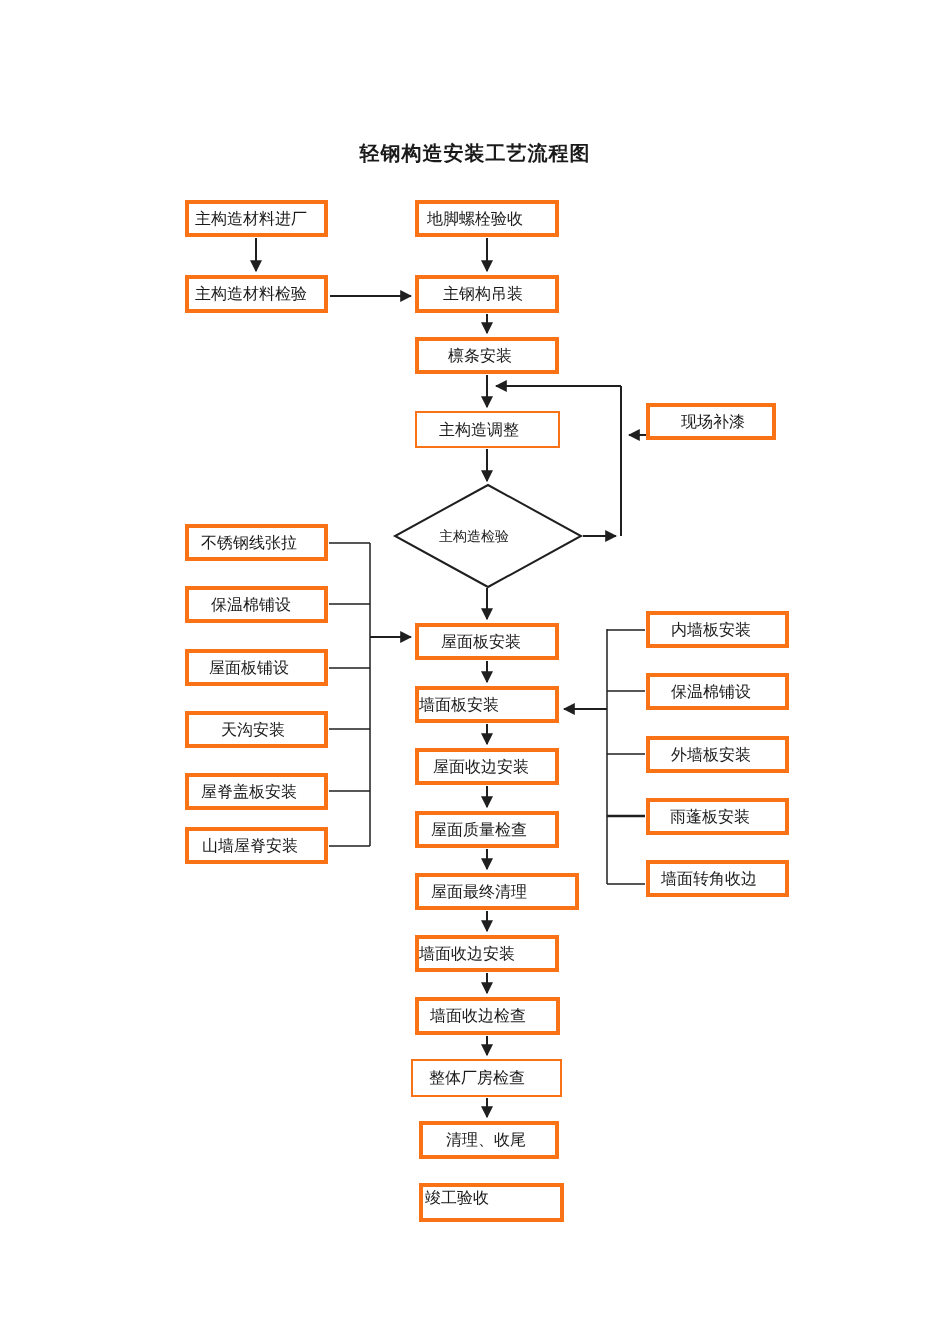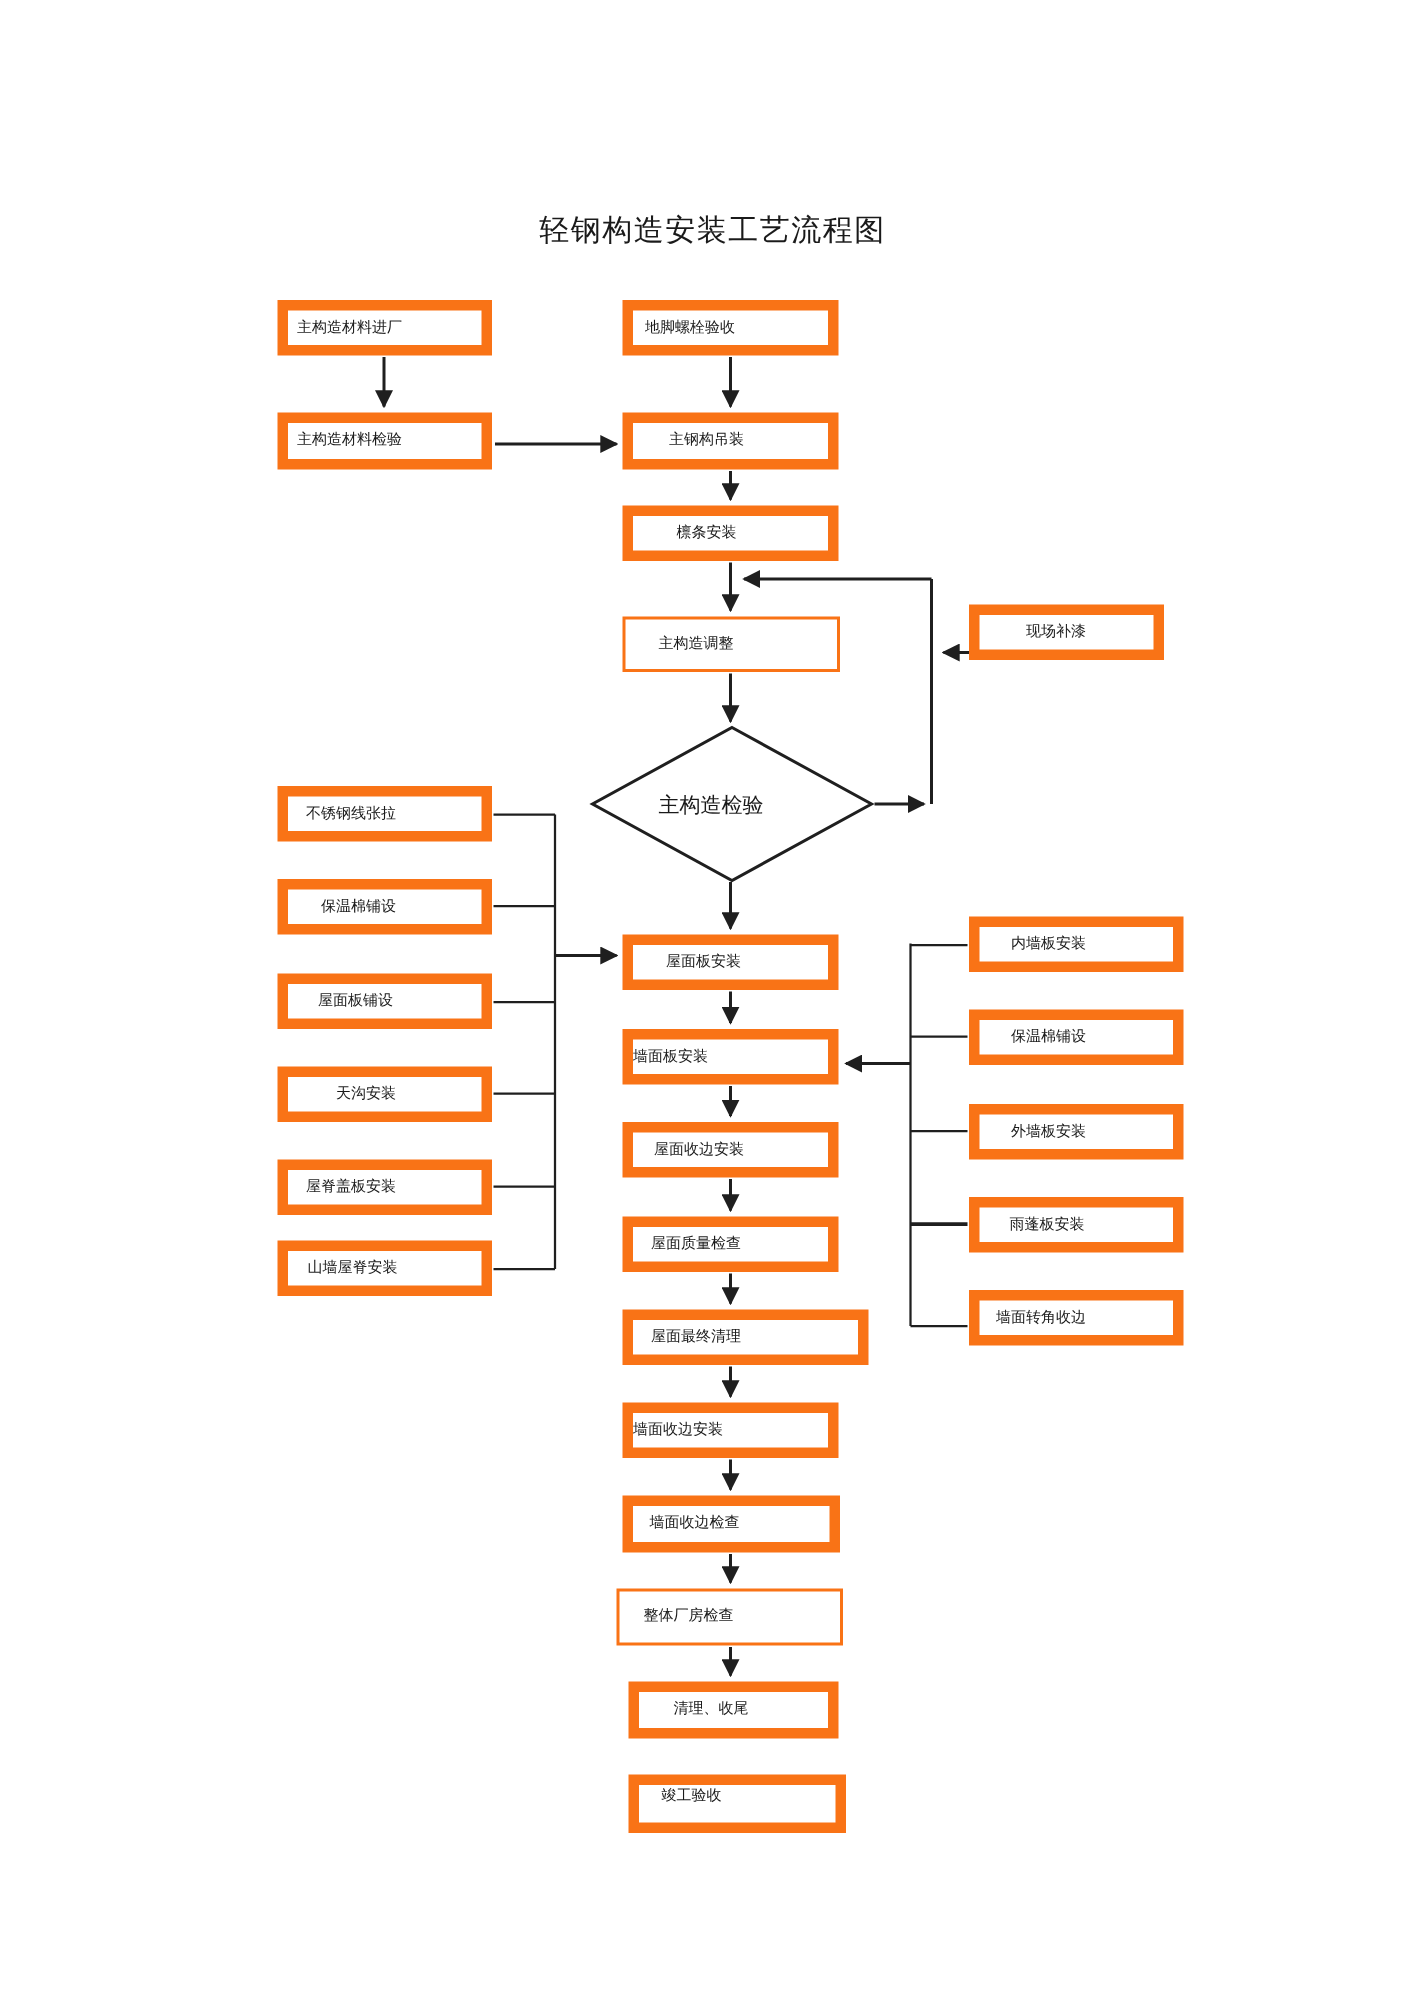--- a/index.html
+++ b/index.html
@@ -18,34 +18,35 @@
   .title {
     position: absolute;
     left: 0;
     top: 140px;
     width: 950px;
     text-align: center;
     font-family: "Liberation Serif", "DejaVu Serif", serif;
     font-size: 20px;
     letter-spacing: 1px;
     color: #1a1a1a;
+    font-weight: bold;
   }
   .lines {
     position: absolute;
     left: 0;
     top: 0;
   }
   .node {
     position: absolute;
     box-sizing: border-box;
     background: #ffffff;
-    border: 7px solid #f97316;
+    border: 4px solid #f97316;
     display: flex;
     align-items: center;
-    font-size: 10px;
+    font-size: 16px;
     line-height: 1;
     color: #1a1a1a;
     white-space: nowrap;
   }
   .node.bold { border-width: 2px; }
   .node.top-left { align-items: flex-start; padding-top: 3px; }
   .decision-label {
     position: absolute;
     font-size: 14px;
     color: #1a1a1a;
@@ -135,21 +136,21 @@
 
   <div class="node" style="left:415px;top:623px;width:144px;height:37px;padding-left:22px">屋面板安装</div>
   <div class="node" style="left:415px;top:686px;width:144px;height:37px;">墙面板安装</div>
   <div class="node" style="left:415px;top:748px;width:144px;height:37px;padding-left:14px">屋面收边安装</div>
   <div class="node" style="left:415px;top:811px;width:144px;height:37px;padding-left:12px">屋面质量检查</div>
   <div class="node" style="left:415px;top:873px;width:164px;height:37px;padding-left:12px">屋面最终清理</div>
   <div class="node" style="left:415px;top:935px;width:144px;height:37px;padding-left:0">墙面收边安装</div>
   <div class="node" style="left:415px;top:997px;width:145px;height:38px;padding-left:11px">墙面收边检查</div>
   <div class="node bold" style="left:411px;top:1059px;width:151px;height:38px;padding-left:16px">整体厂房检查</div>
   <div class="node" style="left:419px;top:1121px;width:140px;height:38px;padding-left:23px">清理、收尾</div>
-  <div class="node top-left" style="left:419px;top:1183px;width:145px;height:39px;padding-left:15px">竣工验收</div>
+  <div class="node top-left" style="left:419px;top:1183px;width:145px;height:39px;padding-left:2px">竣工验收</div>
 
   <div class="node" style="left:646px;top:403px;width:130px;height:37px;padding-left:31px">现场补漆</div>
   <div class="node" style="left:646px;top:611px;width:143px;height:37px;padding-left:21px">内墙板安装</div>
   <div class="node" style="left:646px;top:673px;width:143px;height:37px;padding-left:21px">保温棉铺设</div>
   <div class="node" style="left:646px;top:736px;width:143px;height:37px;padding-left:21px">外墙板安装</div>
   <div class="node" style="left:646px;top:798px;width:143px;height:37px;padding-left:20px">雨蓬板安装</div>
   <div class="node" style="left:646px;top:860px;width:143px;height:37px;padding-left:11px">墙面转角收边</div>
 
 </div>
 

